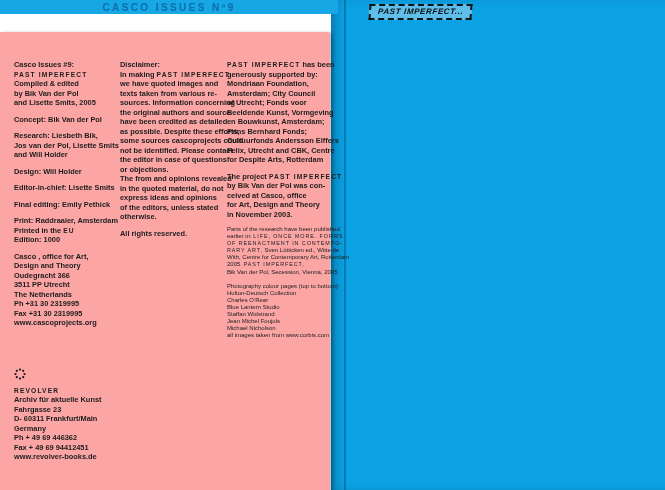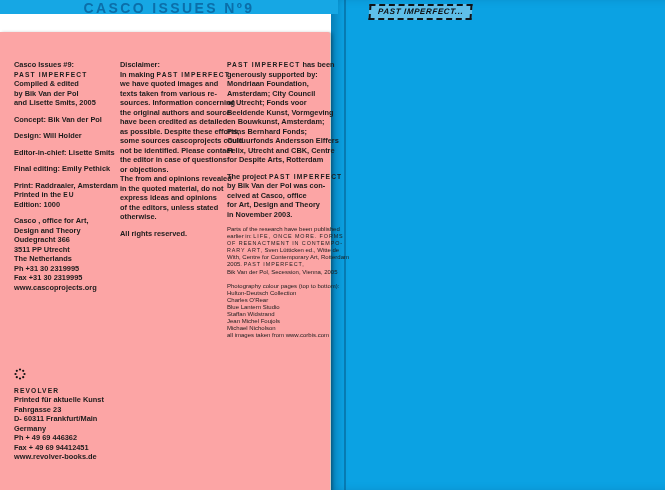--- a/index.html
+++ b/index.html
@@ -14,21 +14,21 @@
   #blue-page .spine-line { position:absolute; left:13px; top:0; width:2px; height:490px;
                background:rgba(0,30,60,.28); }
   #pi-label { position:absolute; left:38px; top:4px; padding:1px 7px 2px 7px;
               border:2px dashed #101418; background:rgba(235,240,244,.38);
               font-style:italic; font-weight:bold; font-size:8px; letter-spacing:.6px;
               color:#0b0e12; transform:skewX(-4deg); white-space:nowrap; }
 
   
   #header-strip { position:absolute; left:0; top:0; width:338px; height:14px;
                   background:#16a7e4; display:flex; align-items:center; justify-content:center; }
-  #header-strip .t { font-size:14px; font-weight:bold; letter-spacing:2.4px;
+  #header-strip .t { font-size:10px; font-weight:bold; letter-spacing:2.4px;
                      color:#0b6ea9; padding-top:1px; }
 
   
   #white-page { position:absolute; left:0; top:32px; width:331px; height:469px;
                 background:#fca5a5; border-right:1px solid #c9c9c3;
                 border-radius:0 3px 2px 0;
                 box-shadow:0 3px 4px rgba(0,0,0,.28), 2px 0 3px rgba(0,0,0,.15); }
 
   .col { position:absolute; color:#1d1d1d; font-size:7.4px; line-height:9.5px;
          font-weight:600; }
@@ -57,20 +57,25 @@
     <div class="col" id="col1">
         <div class="block">
           <div class="line"><span>Casco Issues #9:</span></div>
           <div class="line"><span class="sp">PAST IMPERFECT</span></div>
           <div class="line"><span>Compiled &amp; edited</span></div>
           <div class="line"><span>by Bik Van der Pol</span></div>
           <div class="line"><span>and Lisette Smits, 2005</span></div>
         </div>
         <div class="block">
           <div class="line"><span>Concept: Bik Van der Pol</span></div>
+        </div>
+        <div class="block">
+          <div class="line"><span>Research: Liesbeth Bik,</span></div>
+          <div class="line"><span>Jos van der Pol, Lisette Smits</span></div>
+          <div class="line"><span>and Will Holder</span></div>
         </div>
         <div class="block">
           <div class="line"><span>Design: Will Holder</span></div>
         </div>
         <div class="block">
           <div class="line"><span>Editor-in-chief: Lisette Smits</span></div>
         </div>
         <div class="block">
           <div class="line"><span>Final editing: Emily Pethick</span></div>
         </div>
@@ -167,21 +172,21 @@
             <circle cx="6" cy="10.5" r="1.1"></circle>
               <circle cx="2.8" cy="9.2" r="1.1"></circle>
             <circle cx="1.5" cy="6" r="1.1"></circle>
               <circle cx="2.8" cy="2.8" r="1.1"></circle>
           </g>
         </svg>
       </div>
       <div>
           <div class="block">
             <div class="line"><span class="sp">REVOLVER</span></div>
-            <div class="line"><span>Printed für aktuelle Kunst</span></div>
+            <div class="line"><span>Archiv für aktuelle Kunst</span></div>
             <div class="line"><span>Fahrgasse 23</span></div>
             <div class="line"><span>D- 60311 Frankfurt/Main</span></div>
             <div class="line"><span>Germany</span></div>
             <div class="line"><span>Ph + 49 69 446362</span></div>
             <div class="line"><span>Fax + 49 69 94412451</span></div>
             <div class="line"><span>www.revolver-books.de</span></div>
           </div>
         </div>
     </div>
   </div>

